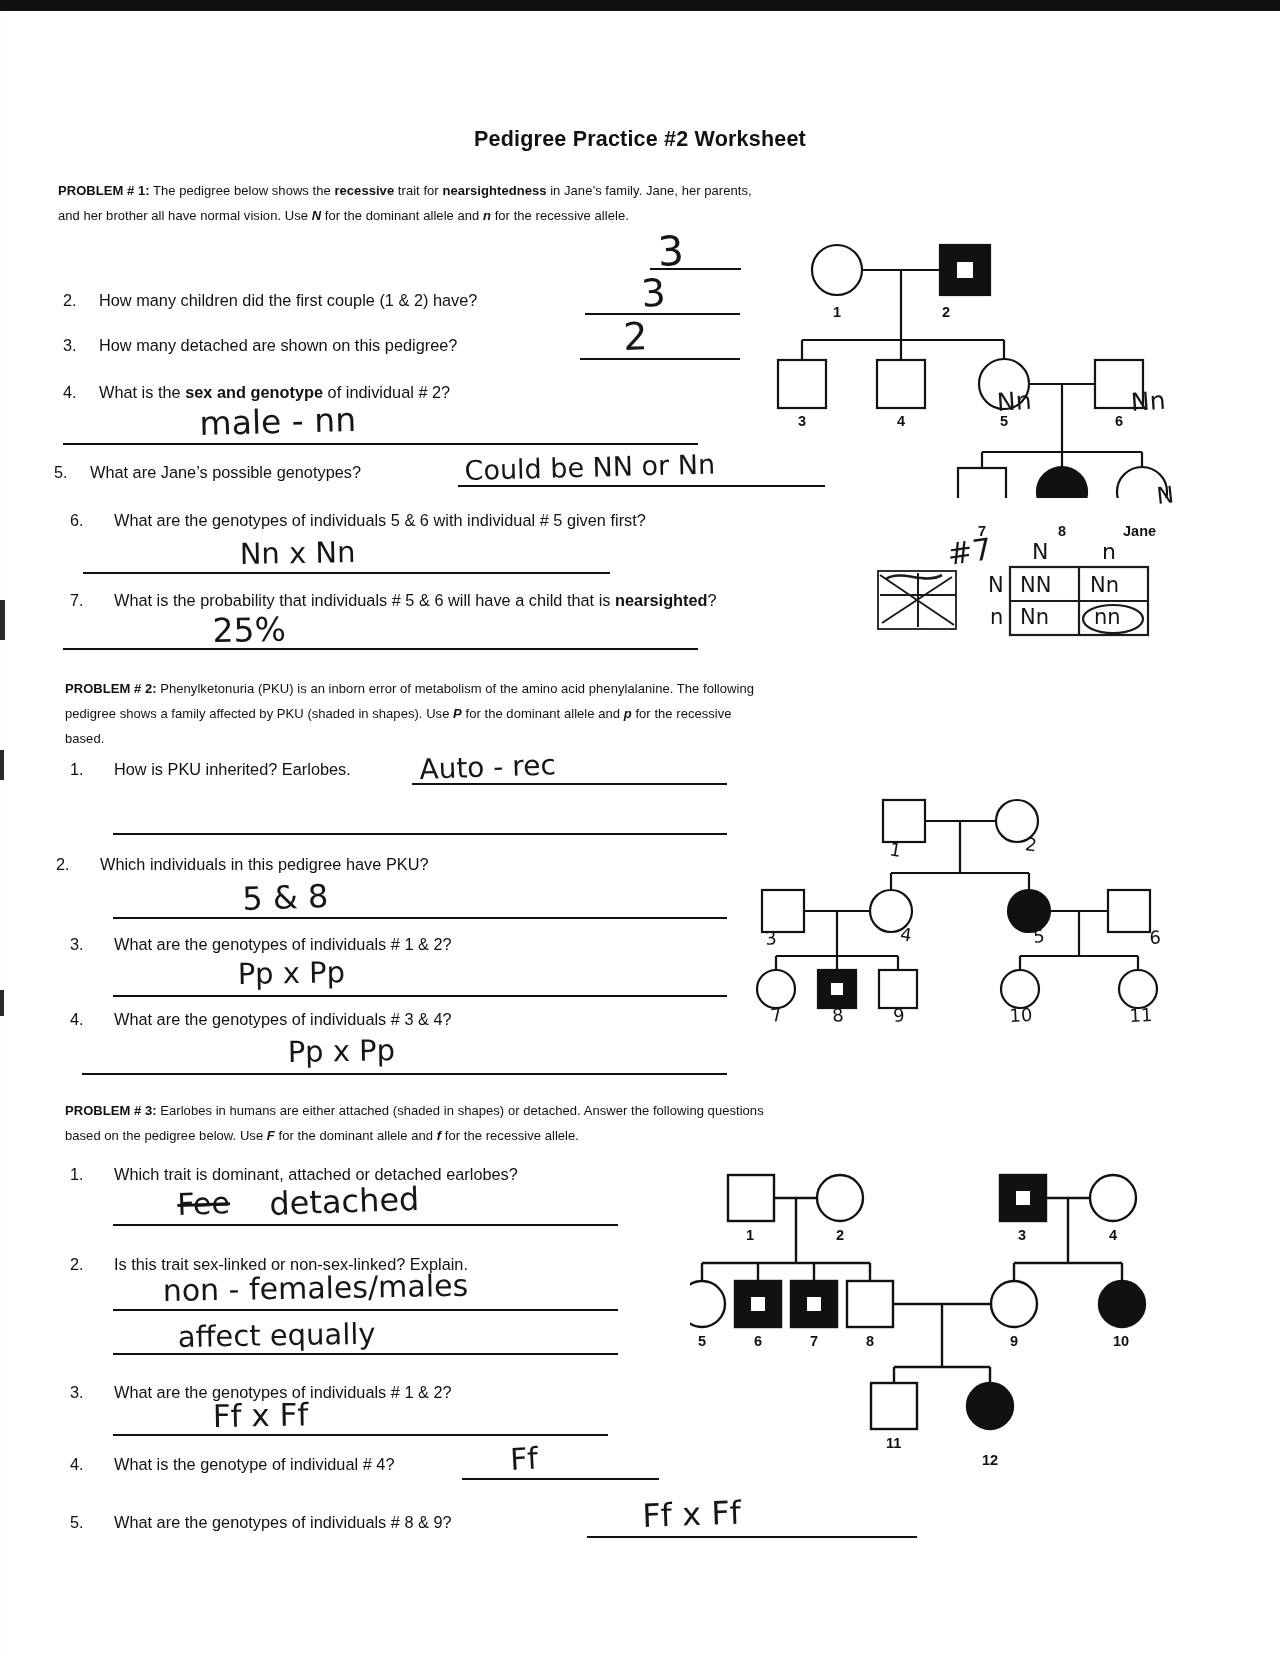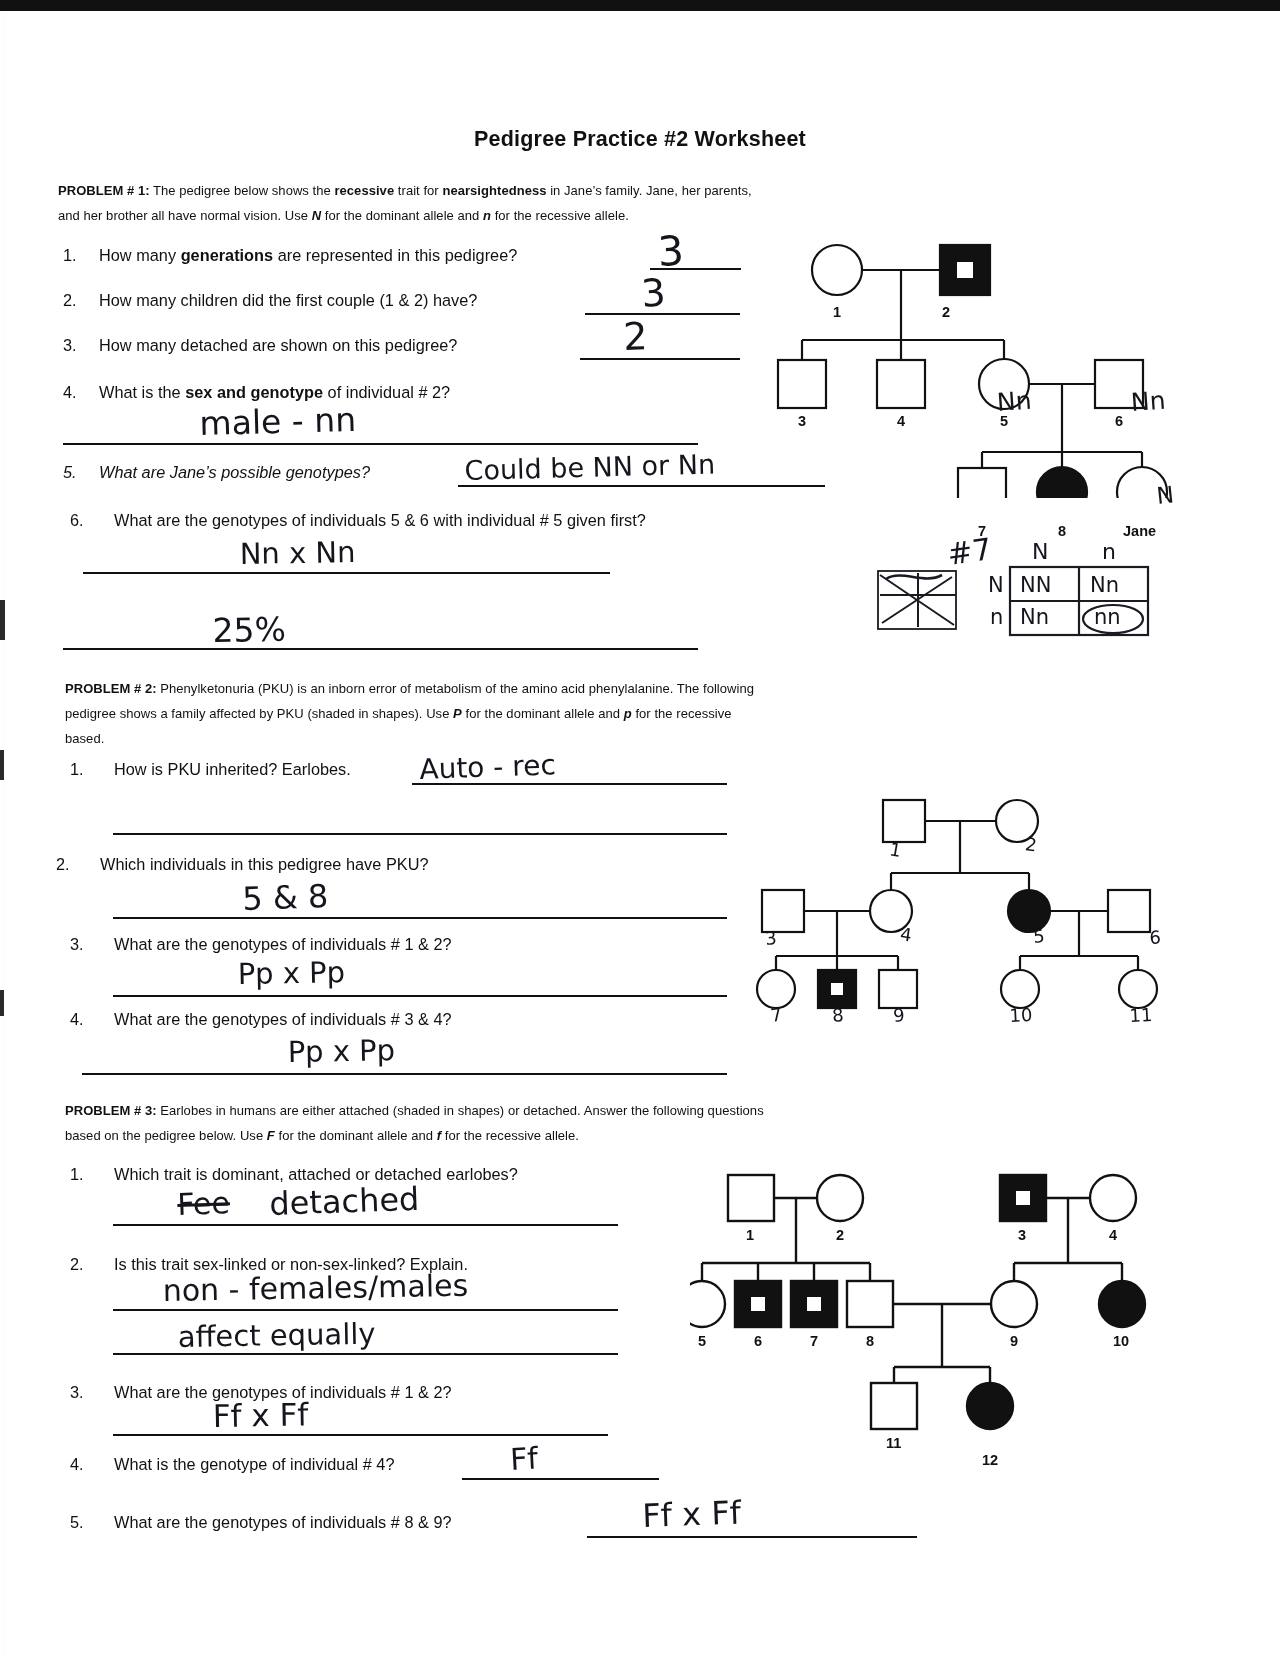--- a/index.html
+++ b/index.html
@@ -80,23 +80,20 @@
   <div class="scan-tick" style="left:0px;top:750px;width:4px;height:30px;"></div>
   <div class="scan-tick" style="left:0px;top:990px;width:4px;height:26px;"></div>
 
 
   <div class="title">Pedigree Practice #2 Worksheet</div>
 
   <div class="prob-stmt" style="left:58px;top:178px;width:1110px;">
     <b>PROBLEM # 1:</b><span> The pedigree below shows the </span><b>recessive</b><span> trait for </span><b>nearsightedness</b><span> in Jane’s family.  Jane, her parents,</span><br><span>and her brother all have normal vision.  Use </span><i>N</i><span> for the dominant allele and </span><i>n</i><span> for the recessive allele.</span>
   </div>
 
-  <div class="q" style="left:63px;top:246px;">
-    <span class="num" style="width:36px;">1.</span><span>How many </span><b>generations</b><span> are represented in this pedigree?</span>
-  </div>
   <div class="rule" style="left:650px;top:268px;width:91px;"></div>
   <div class="hw" style="left:659px;top:228px;font-size:41px;transform:rotate(-3deg);">3</div>
 
   <div class="q" style="left:63px;top:291px;">
     <span class="num" style="width:36px;">2.</span><span>How many children did the first couple (1 &amp; 2) have?</span>
   </div>
   <div class="rule" style="left:585px;top:313px;width:155px;"></div>
   <div class="hw" style="left:643px;top:272px;font-size:38px;transform:rotate(-4deg);">3</div>
 
   <div class="q" style="left:63px;top:336px;">
@@ -104,32 +101,35 @@
   </div>
   <div class="rule" style="left:580px;top:358px;width:160px;"></div>
   <div class="hw" style="left:624px;top:315px;font-size:38px;transform:rotate(-2deg);">2</div>
 
   <div class="q" style="left:63px;top:383px;">
     <span class="num" style="width:36px;">4.</span><span>What is the </span><b>sex and genotype</b><span> of individual # 2?</span>
   </div>
   <div class="rule" style="left:63px;top:443px;width:635px;"></div>
   <div class="hw" style="left:200px;top:404px;font-size:33px;transform:rotate(-1.5deg);">male - nn</div>
 
-  <div class="q" style="left:63px;top:463px;font-style:italic;">
+  <div class="q" style="left:54px;top:463px;">
     <span class="num" style="width:36px;">5.</span><span>What are Jane’s possible genotypes?</span>
   </div>
   <div class="rule" style="left:458px;top:485px;width:367px;"></div>
   <div class="hw" style="left:465px;top:455px;font-size:27px;transform:rotate(-1.5deg);">Could be NN or Nn</div>
 
   <div class="q" style="left:70px;top:511px;">
     <span class="num" style="width:44px;">6.</span><span>What are the genotypes of individuals 5 &amp; 6 with individual # 5 given first?</span>
   </div>
   <div class="rule" style="left:83px;top:572px;width:527px;"></div>
   <div class="hw" style="left:240px;top:537px;font-size:29px;transform:rotate(-1deg);">Nn x Nn</div>
 
+  <div class="q" style="left:70px;top:591px;">
+    <span class="num" style="width:44px;">7.</span><span>What is the probability that individuals # 5 &amp; 6 will have a child that is </span><b>nearsighted</b><span>?</span>
+  </div>
   <div class="rule" style="left:63px;top:648px;width:635px;"></div>
   <div class="hw" style="left:213px;top:611px;font-size:33px;transform:rotate(-1deg);">25%</div>
 
   <div class="ped" style="left:770px;top:228px;width:420px;height:270px;">
     <svg width="420" height="270" viewBox="0 0 420 270">
       <g stroke="#111" stroke-width="2.2" fill="none">
 
         <circle cx="67" cy="42" r="25"></circle>
         <line x1="92" y1="42" x2="170" y2="42"></line>
         <rect x="170" y="17" width="50" height="50" fill="#111"></rect>

